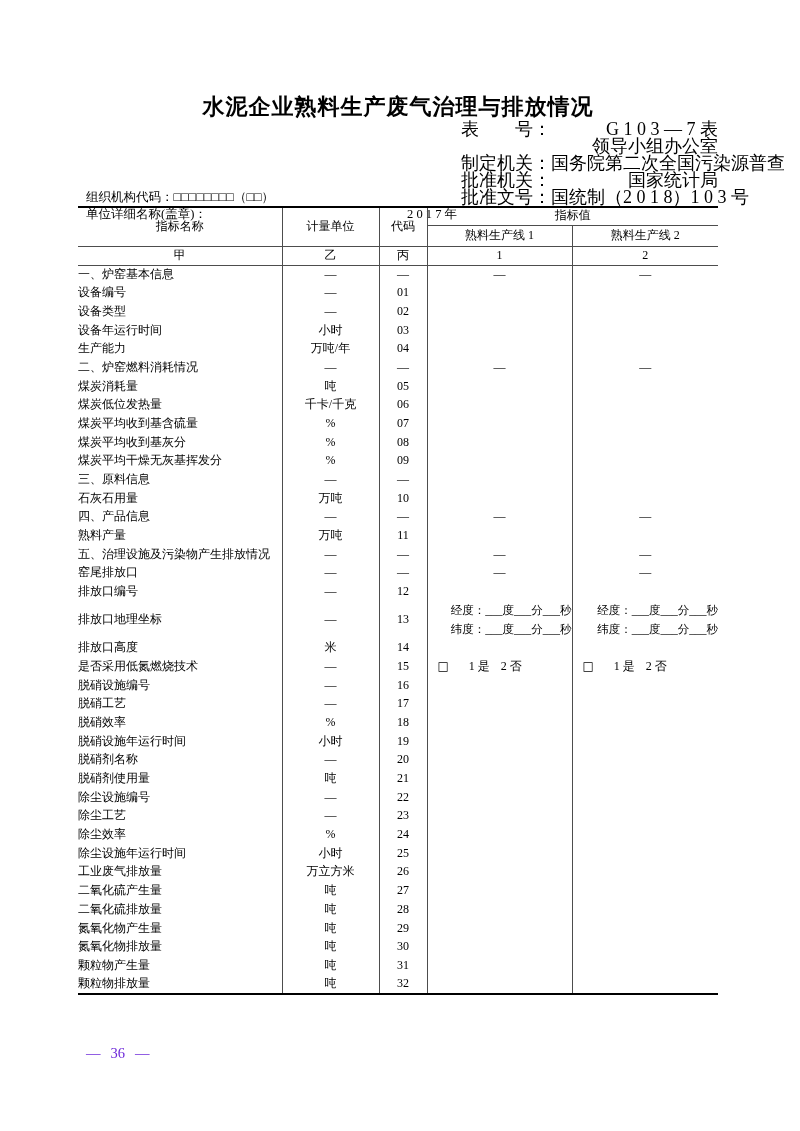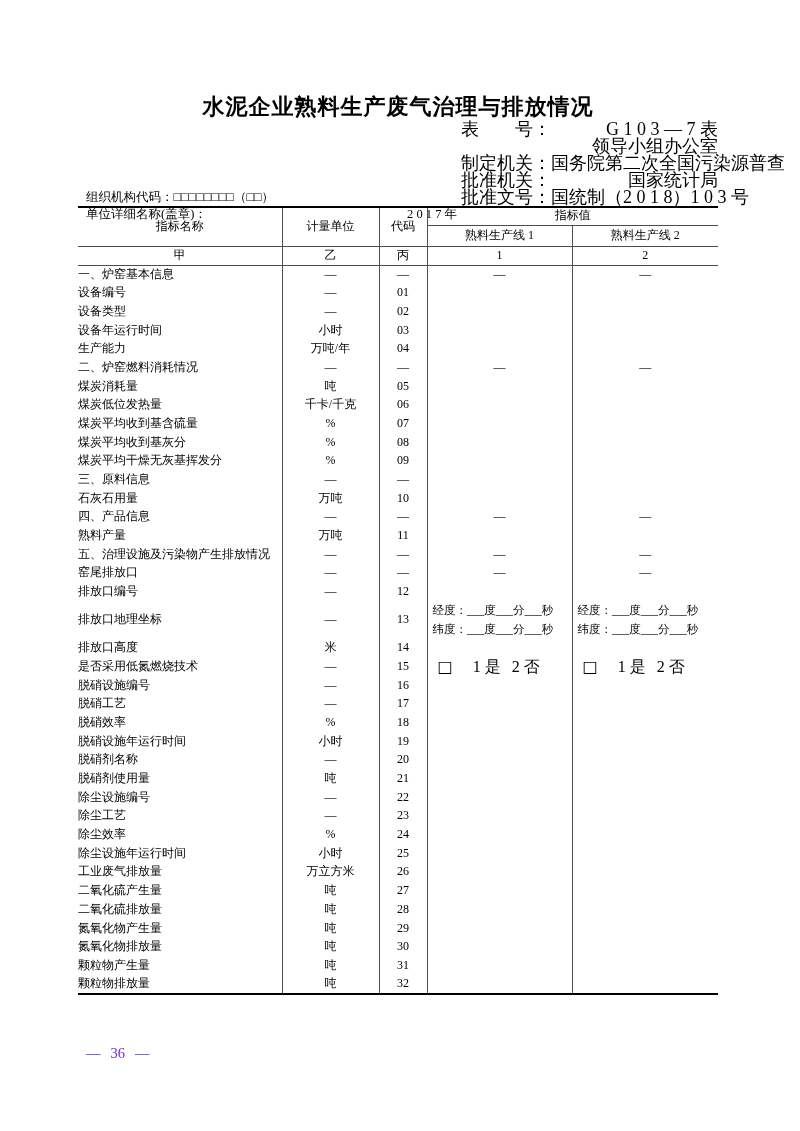--- a/index.html
+++ b/index.html
@@ -32,22 +32,22 @@
   tr.hr1{height:18px;}
   tr.hr2{height:21px;}
   tr.keyrow{height:19px;}
   tbody tr.row{height:18.7px;}
   tbody tr.tall{height:37.4px;}
   td.name{text-align:left;}
   .ind0{padding-left:5px;}
   .ind1{padding-left:19px;}
   .ind2{padding-left:28px;}
   td.coord{font-size:11.5px;padding-left:5px;}
-  .coord-line{height:18.7px;line-height:18.7px;}
-  td.cbx{text-align:left;font-size:16px;margin-top:32px;}
+  .coord-line{height:18.7px;line-height:18.7px;text-align:right;}
+  td.cbx{text-align:left;font-size:12px;margin-top:32px;}
   .cb-box{margin-left:10px;font-family:"DejaVu Sans","DejaVu Serif",serif;}
   .cb-yes{margin-left:20px;}
   .cb-no{margin-left:11px;}
   
   .footer{position:absolute;left:86px;top:1045px;font-size:14.5px;color:#6d28d9;}
   .footer span{margin-right:10px;}
 </style>
 </head>
 <body>
 

